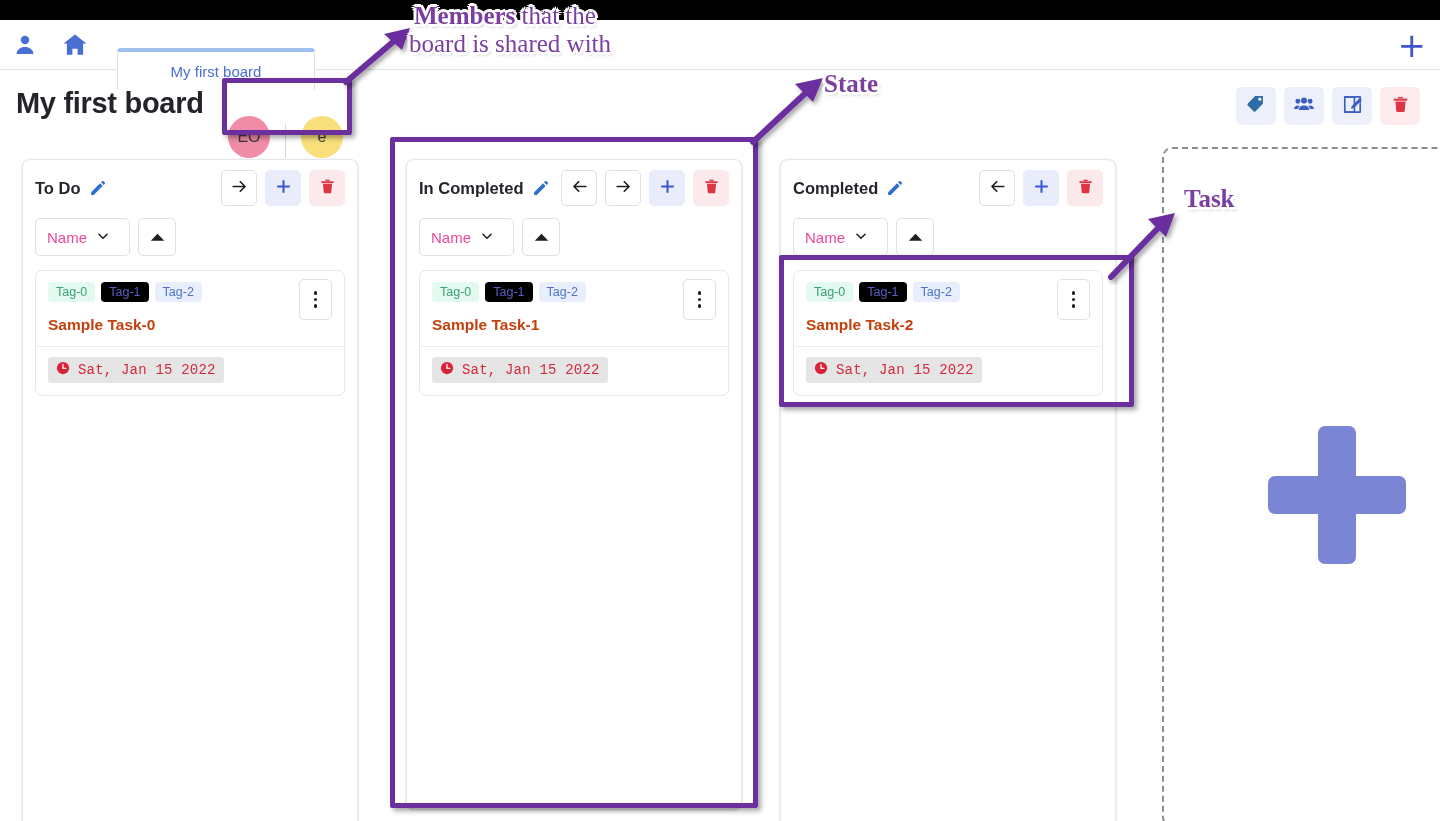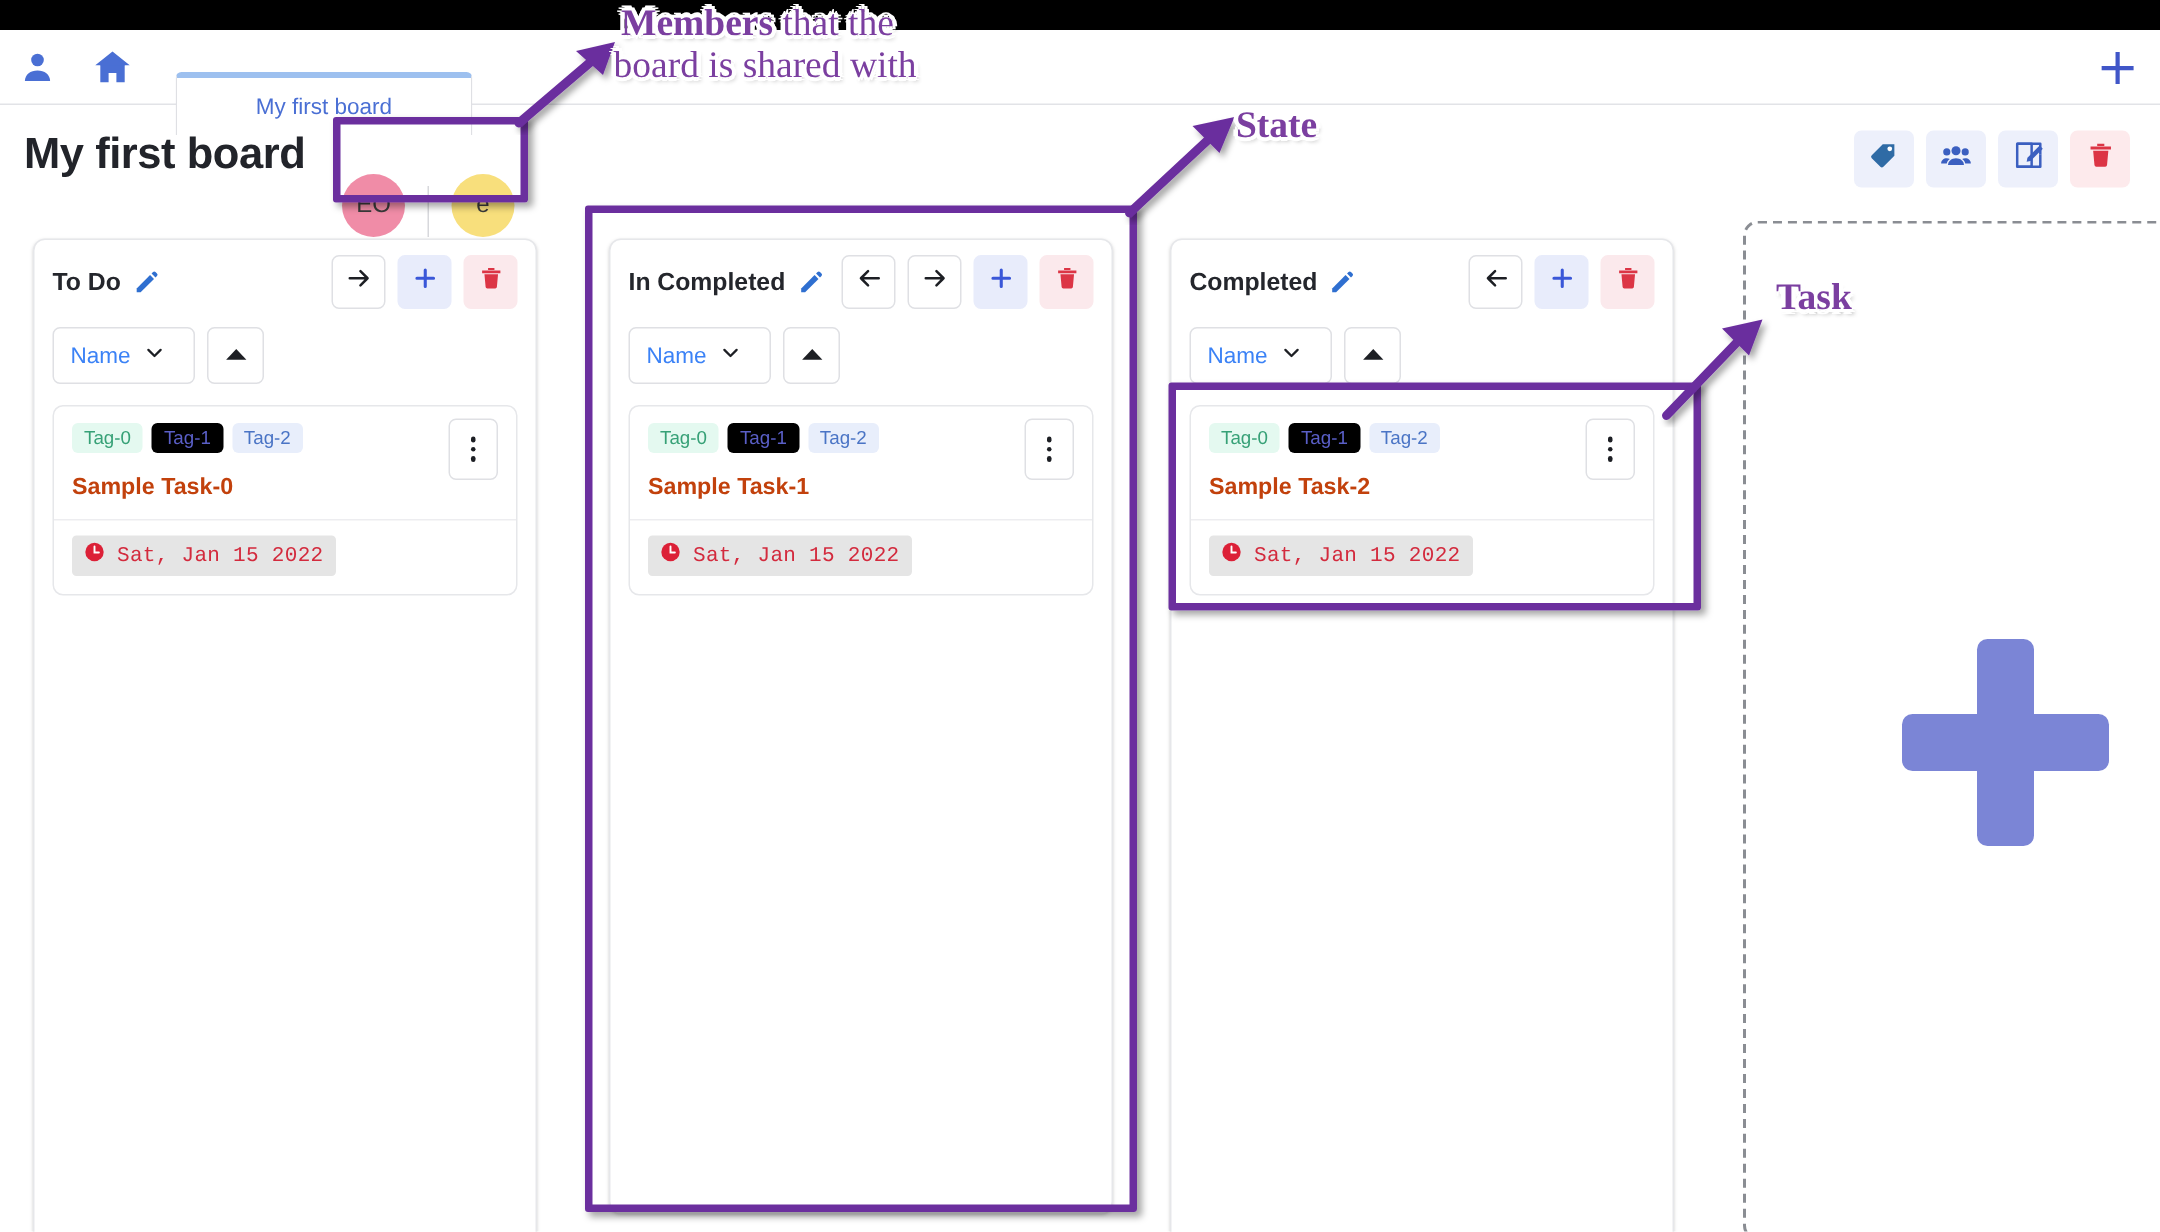--- a/index.html
+++ b/index.html
@@ -97,21 +97,21 @@
     display:flex; align-items:center; justify-content:center; cursor:pointer;
     background:#fff; border:1px solid #dfe0e4;
   }
   .col-btn.accent { background:#e8ecfb; border-color:#e8ecfb; }
   .col-btn.danger { background:#fbe9ec; border-color:#fbe9ec; }
 
   .sort-row { display:flex; gap:8px; margin-top:12px; }
   .sort-select {
     height:38px; min-width:95px; border:1px solid #dfe0e4; border-radius:5px;
     background:#fff; display:flex; align-items:center; gap:9px;
-    padding:0 11px; font-size:15px; color:#3b82f6; cursor:pointer;
+    padding:0 11px; font-size:15px; color:#ec4899; cursor:pointer;
   }
   .sort-dir {
     width:38px; height:38px; border:1px solid #dfe0e4; border-radius:5px;
     background:#fff; display:flex; align-items:center; justify-content:center;
     cursor:pointer;
   }
 
   
   .task-card {
     margin-top:14px; border:1px solid #e6e7ea; border-radius:7px; background:#fff;

